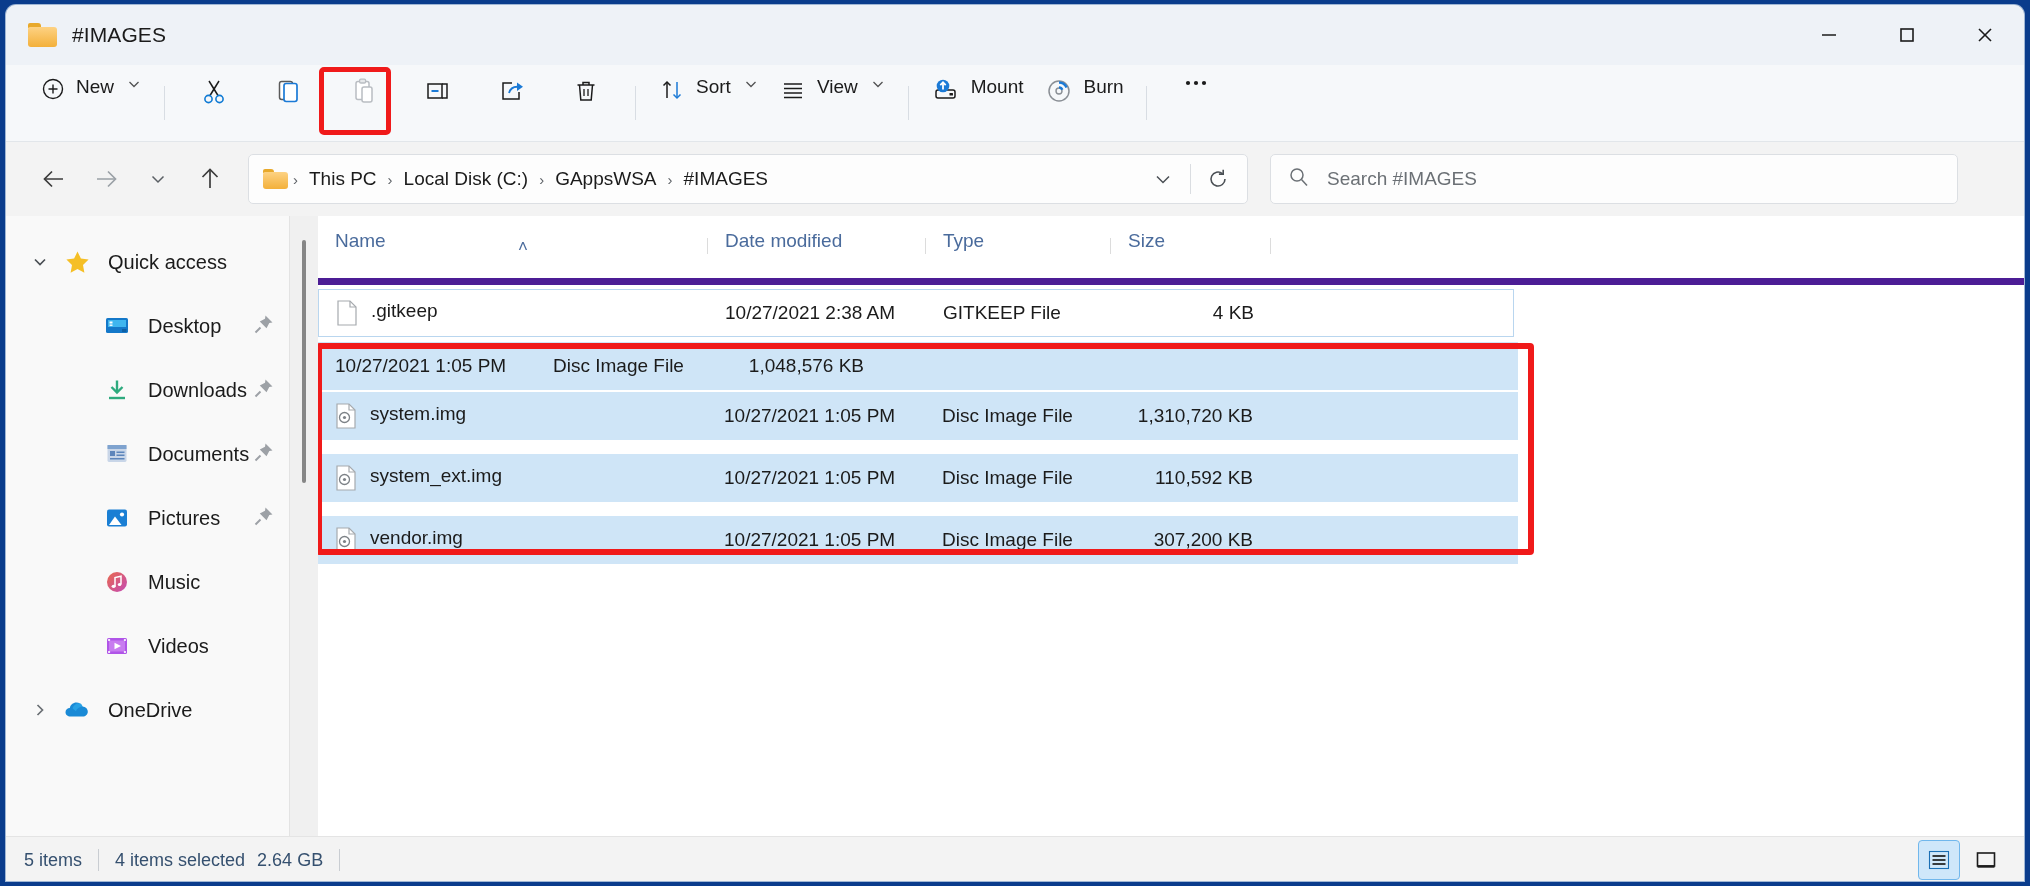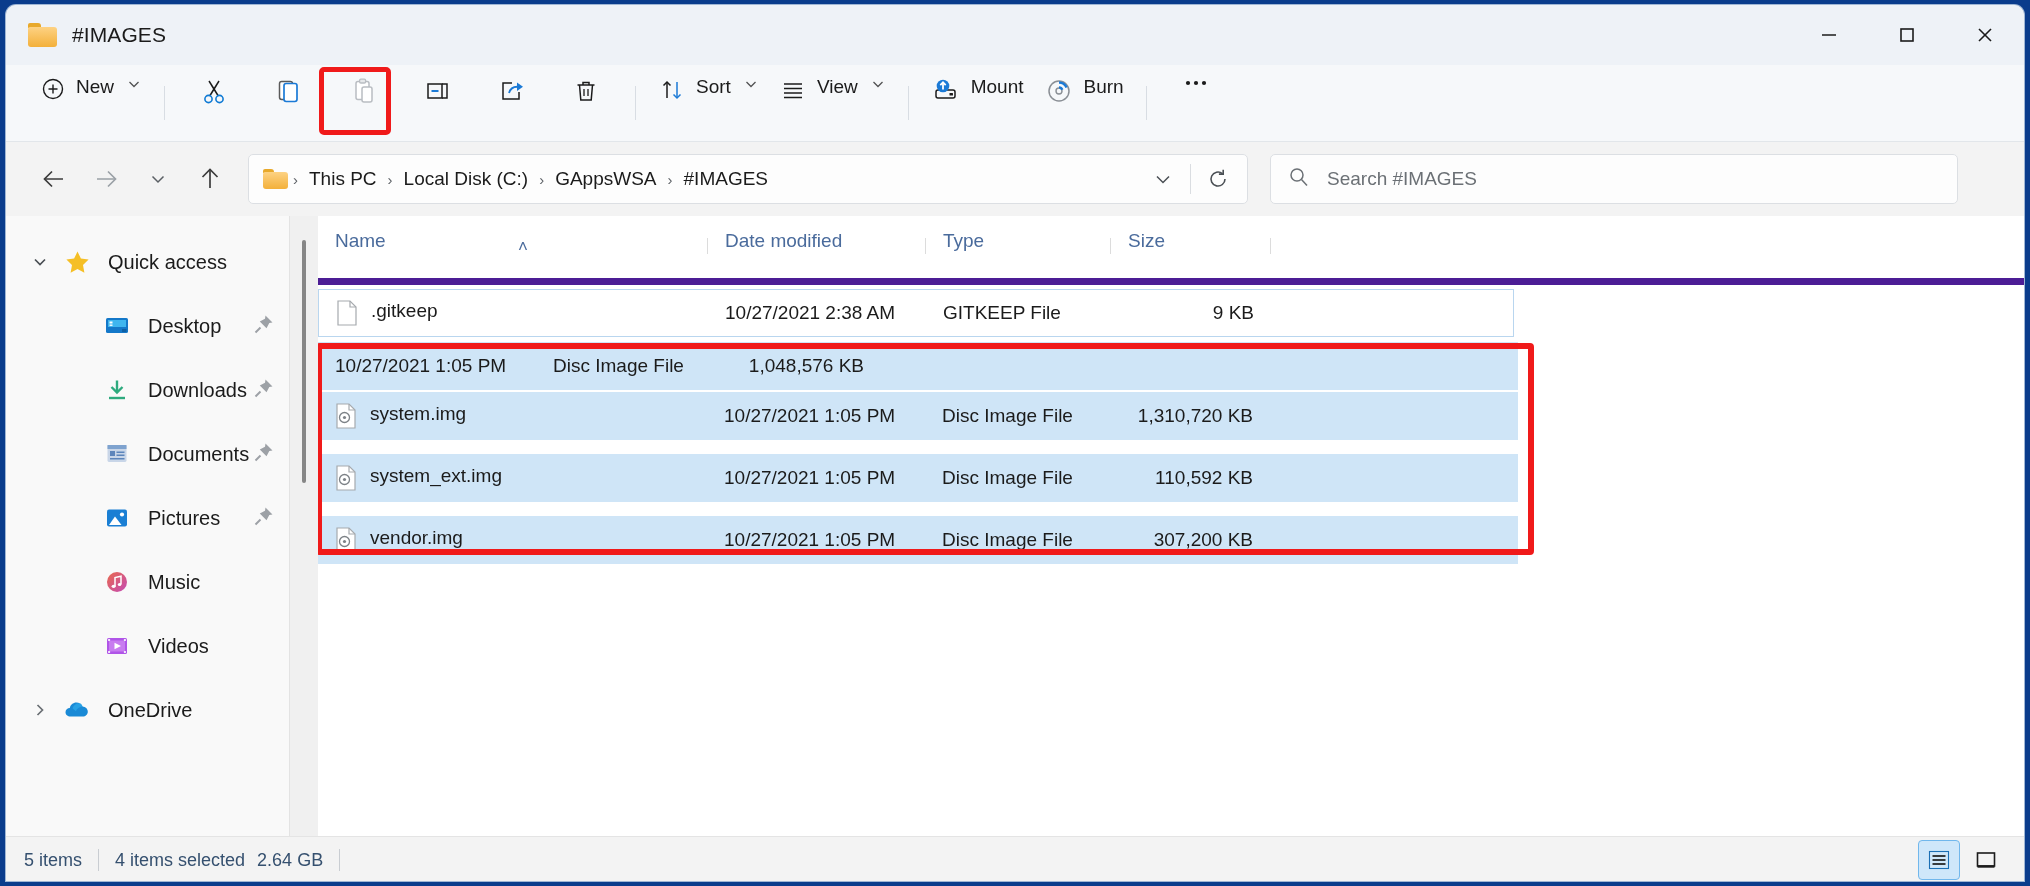--- a/index.html
+++ b/index.html
@@ -590,21 +590,21 @@
             <span class="file-ico">
               <svg width="22" height="26" viewBox="0 0 22 26">
                   <path d="M2,1 L14,1 L20,7 L20,25 L2,25 Z" fill="#ffffff" stroke="#a6aaae" stroke-width="1.2"></path>
                   <path d="M14,1 L14,7 L20,7" fill="none" stroke="#a6aaae" stroke-width="1.2"></path>
                 </svg>
             </span>
             <span>.gitkeep</span>
           </span>
           <span class="cell date" style="width:218px">10/27/2021 2:38 AM</span>
           <span class="cell type" style="width:185px">GITKEEP File</span>
-          <span class="cell size" style="width:160px">9 KB</span>
+          <span class="cell size" style="width:160px">4 KB</span>
         </div>
 
         <div class="row selected" style="margin-top:5px;width:1200px">
           <span class="cell date" style="width:218px">10/27/2021 1:05 PM</span>
           <span class="cell type" style="width:185px">Disc Image File</span>
           <span class="cell size" style="width:160px">1,048,576 KB</span>
         </div>
 
         <div class="row selected" style="margin-top:2px;width:1200px">
           <span class="cell name" style="width:389px">

